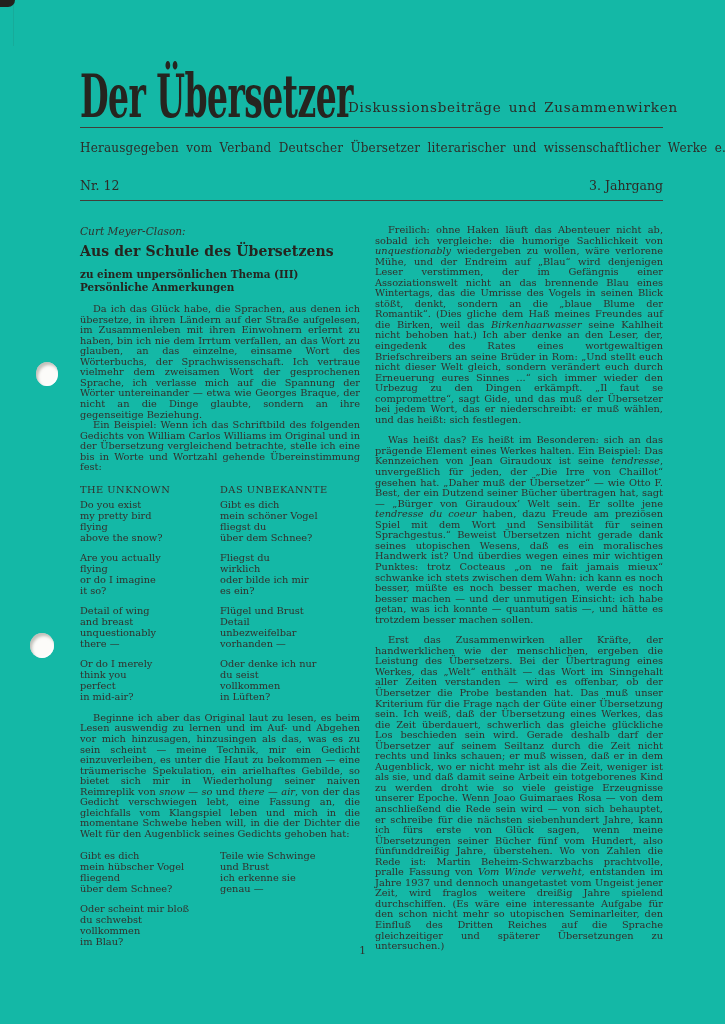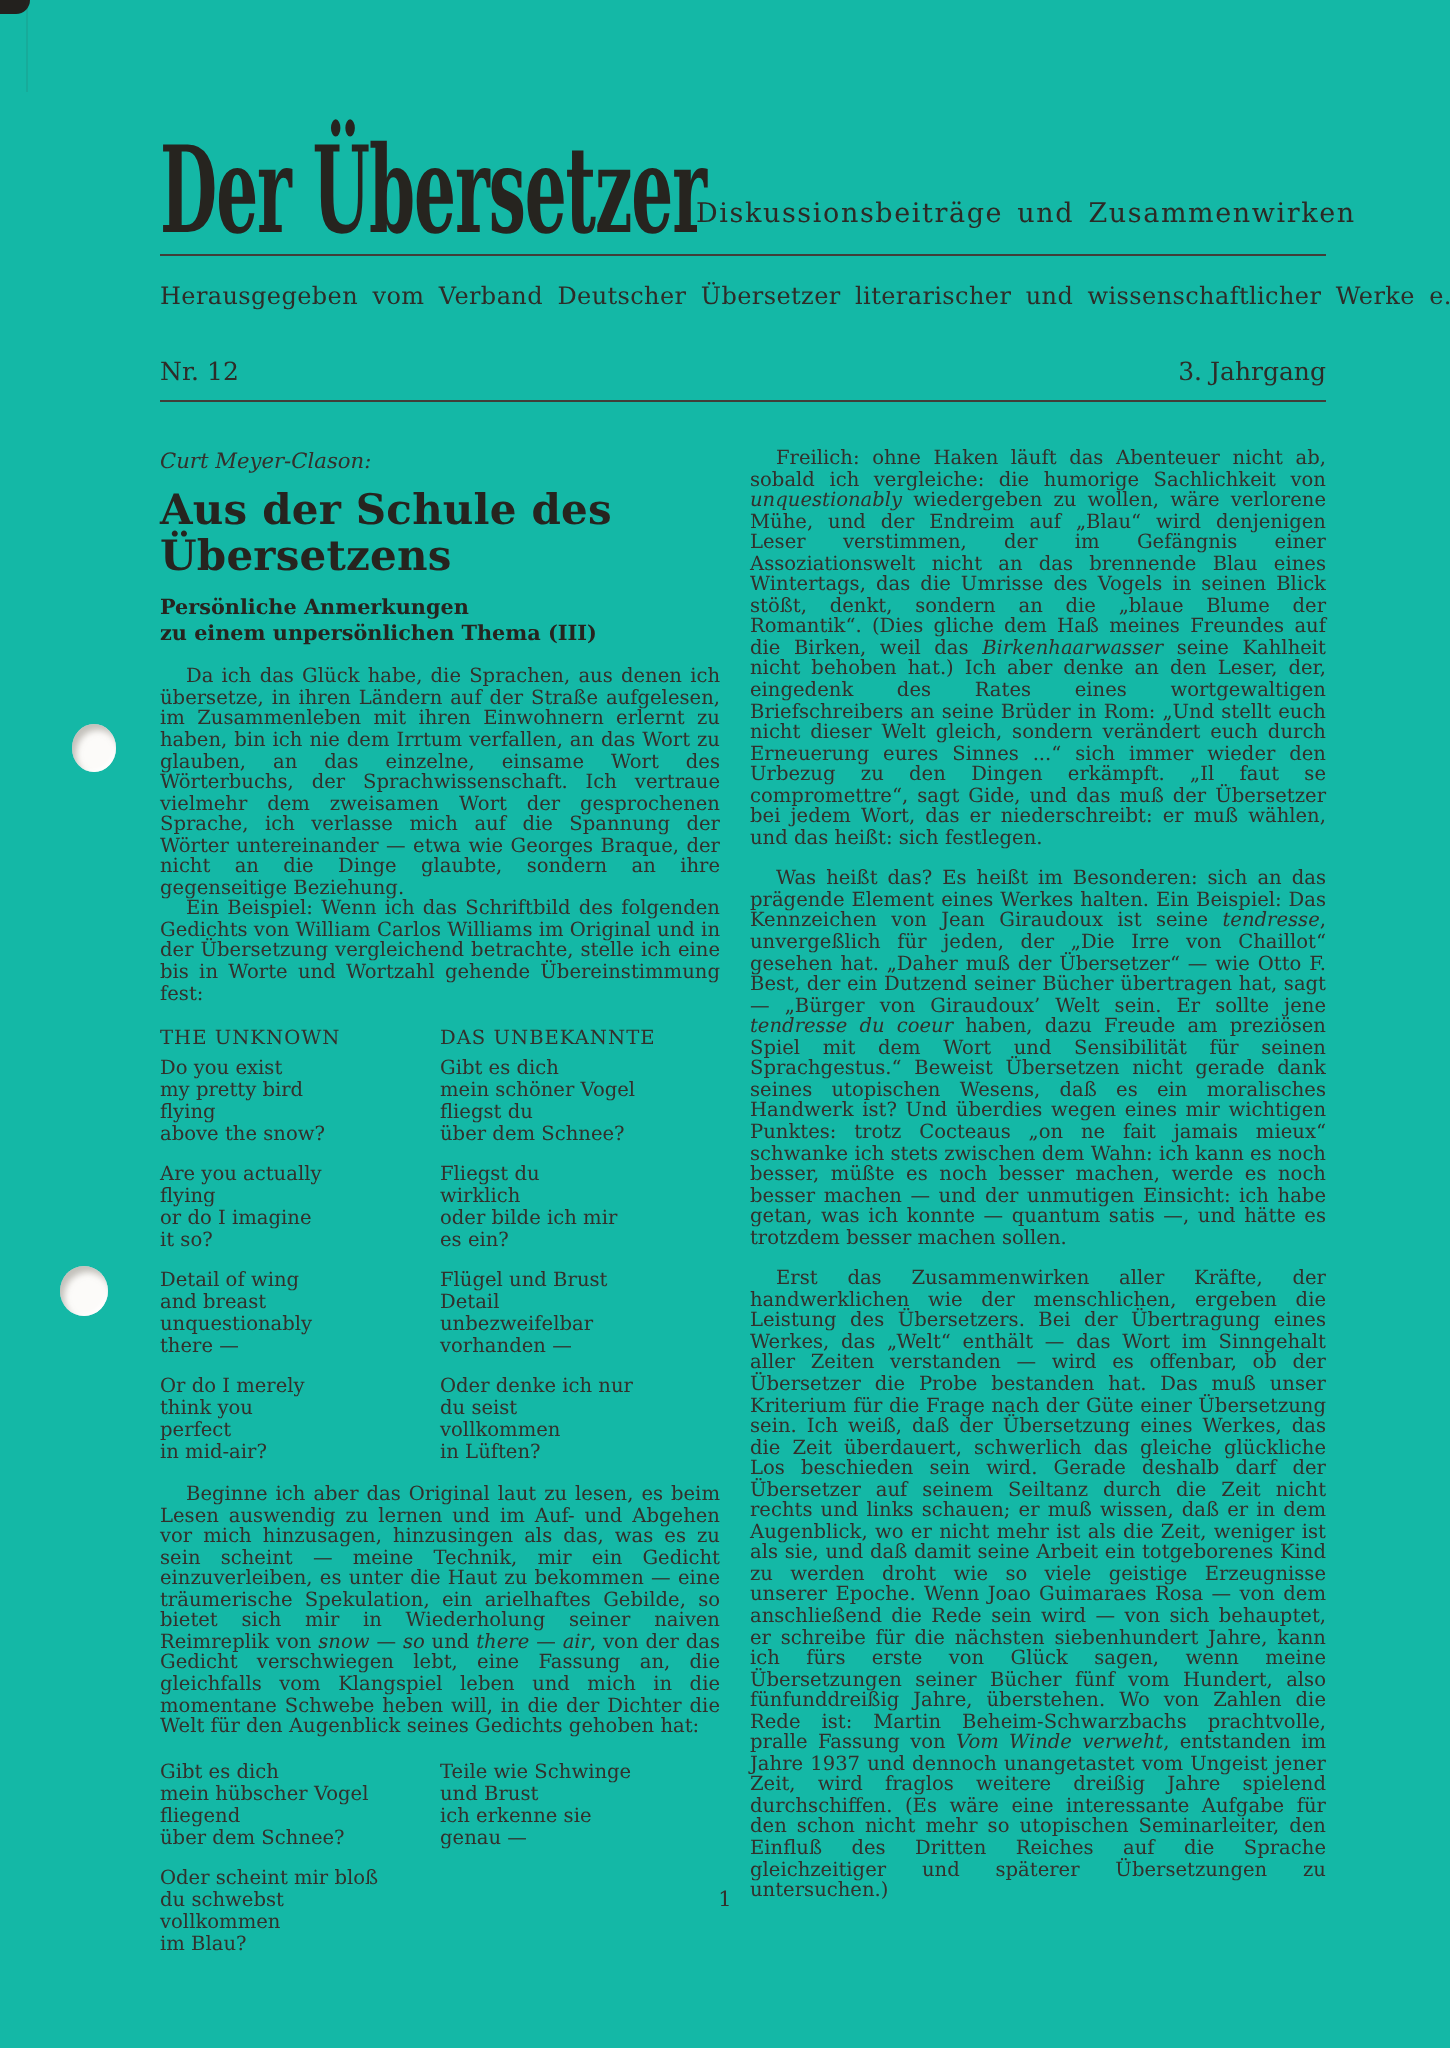--- a/index.html
+++ b/index.html
@@ -33,21 +33,21 @@
   .issue-date { flex:2; text-align:center; }
   .issue-vol { flex:1; text-align:right; }
   .rule-bottom { margin-top:7px; }
 
   
   .cols { display:flex; margin-top:24px; gap:15px; }
   .col-left { width:280px; flex:none; }
   .col-right { width:288px; flex:none; }
 
   .author { font-style:italic; font-size:10.6px; line-height:12px; margin-bottom:7px; }
-  .art-title { font-size:21px; font-weight:bold; line-height:1.08; letter-spacing:0.1px; color:#26241f; margin-bottom:9px; }
+  .art-title { font-size:14px; font-weight:bold; line-height:1.08; letter-spacing:0.1px; color:#26241f; margin-bottom:9px; }
   .art-sub { font-weight:bold; font-size:10.4px; line-height:13px; color:#26241f; }
   .art-sub-block { margin-bottom:10px; }
 
   .para {
     font-size:9.8px; line-height:10.55px; text-align:justify; text-indent:13px;
     margin:0; hyphens:auto; -webkit-hyphens:auto;
   }
   .gap-para { margin-top:10px; }
 
   
@@ -102,22 +102,22 @@
     </div>
 
     <hr class="rule rule-bottom">
 
     <div class="cols">
 
       <div class="col-left">
         <div class="author">Curt Meyer-Clason:</div>
         <div class="art-title">Aus der Schule des Übersetzens</div>
         <div class="art-sub-block">
+          <div class="art-sub">zu einem unpersönlichen Thema (III)</div>
           <div class="art-sub">Persönliche Anmerkungen</div>
-          <div class="art-sub">zu einem unpersönlichen Thema (III)</div>
         </div>
 
         <p class="para" lang="de"><span>Da ich das Glück habe, die Sprachen, aus denen ich übersetze, in ihren Ländern auf der Straße aufgelesen, im Zusammenleben mit ihren Einwohnern erlernt zu haben, bin ich nie dem Irrtum verfallen, an das Wort zu glauben, an das einzelne, einsame Wort des Wörterbuchs, der Sprachwissenschaft. Ich vertraue vielmehr dem zweisamen Wort der gesprochenen Sprache, ich verlasse mich auf die Spannung der Wörter untereinander — etwa wie Georges Braque, der nicht an die Dinge glaubte, sondern an ihre gegenseitige Beziehung.</span></p>
         <p class="para" lang="de"><span>Ein Beispiel: Wenn ich das Schriftbild des folgenden Gedichts von William Carlos Williams im Original und in der Übersetzung vergleichend betrachte, stelle ich eine bis in Worte und Wortzahl gehende Übereinstimmung fest:</span></p>
 
         <div class="poem">
           <div class="poem-row poem-head">
             <div class="poem-a">THE UNKNOWN</div>
             <div class="poem-b">DAS UNBEKANNTE</div>
           </div>

